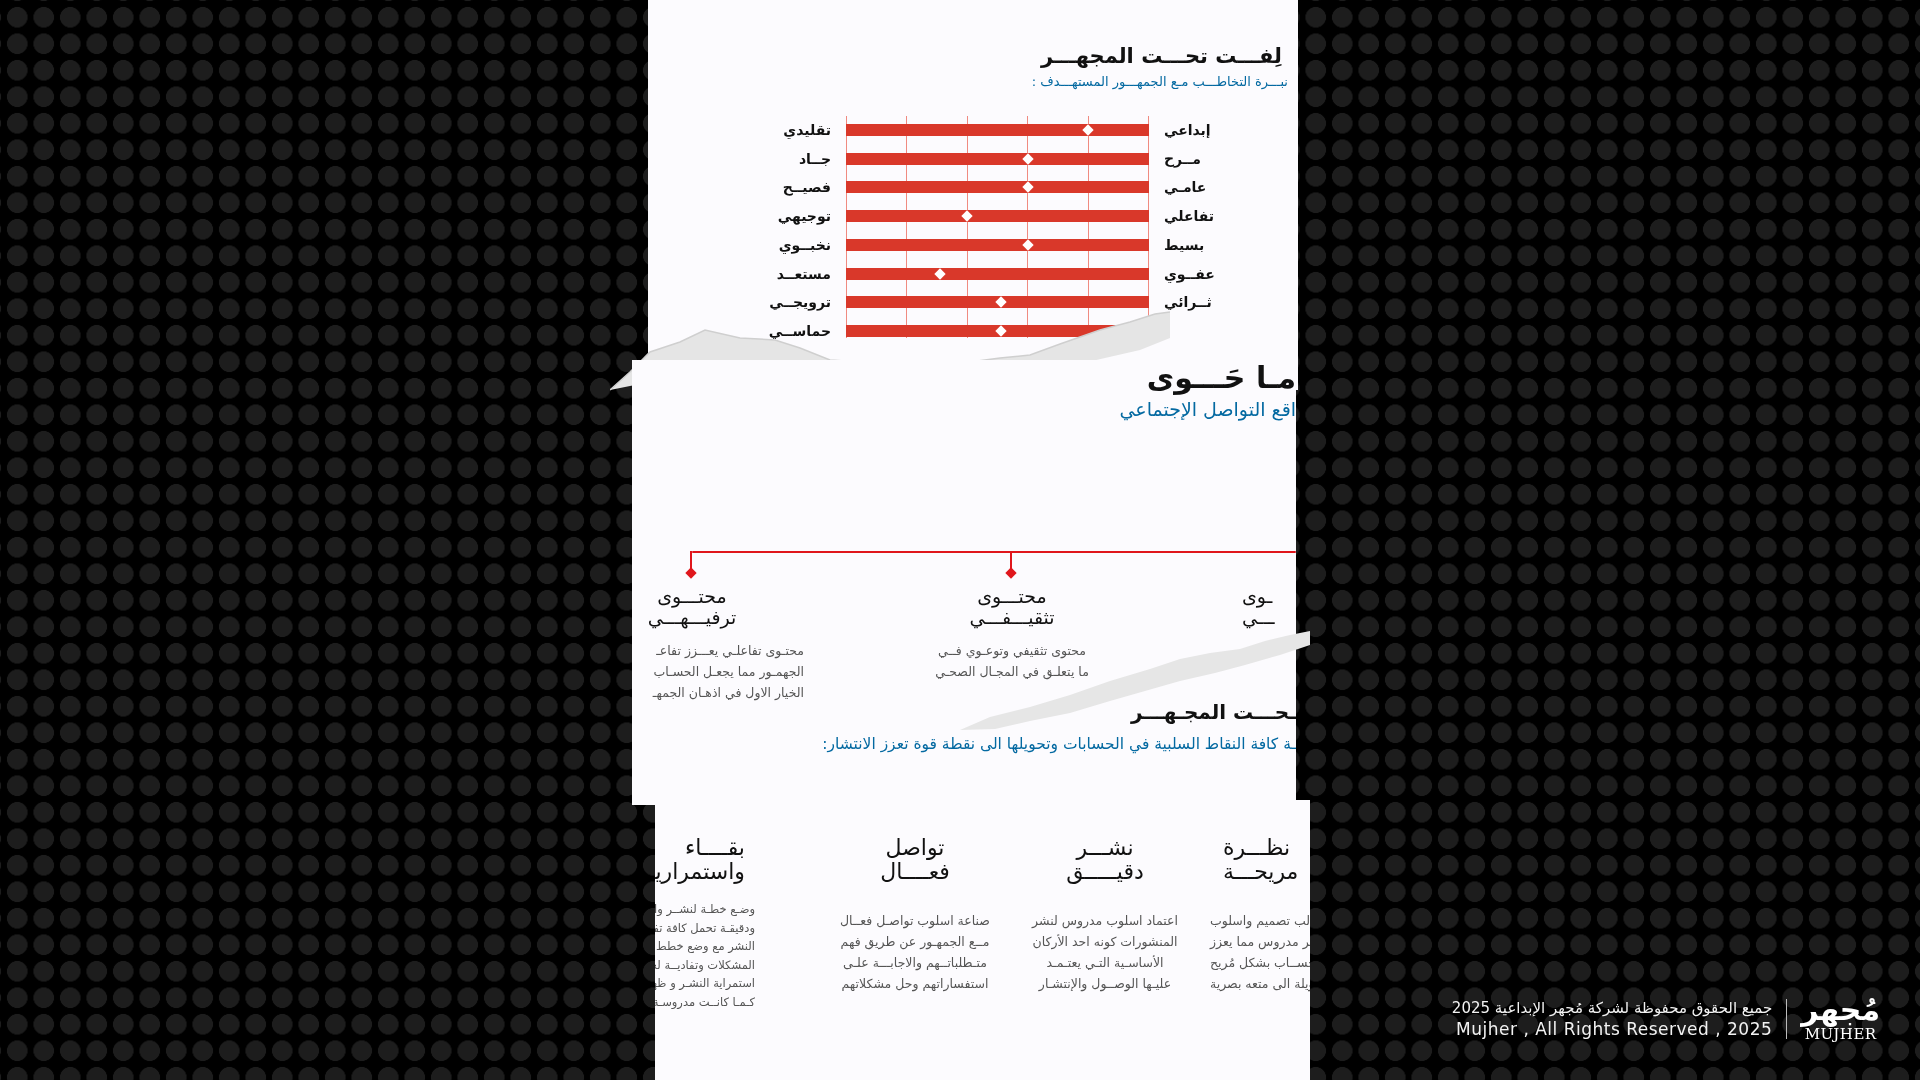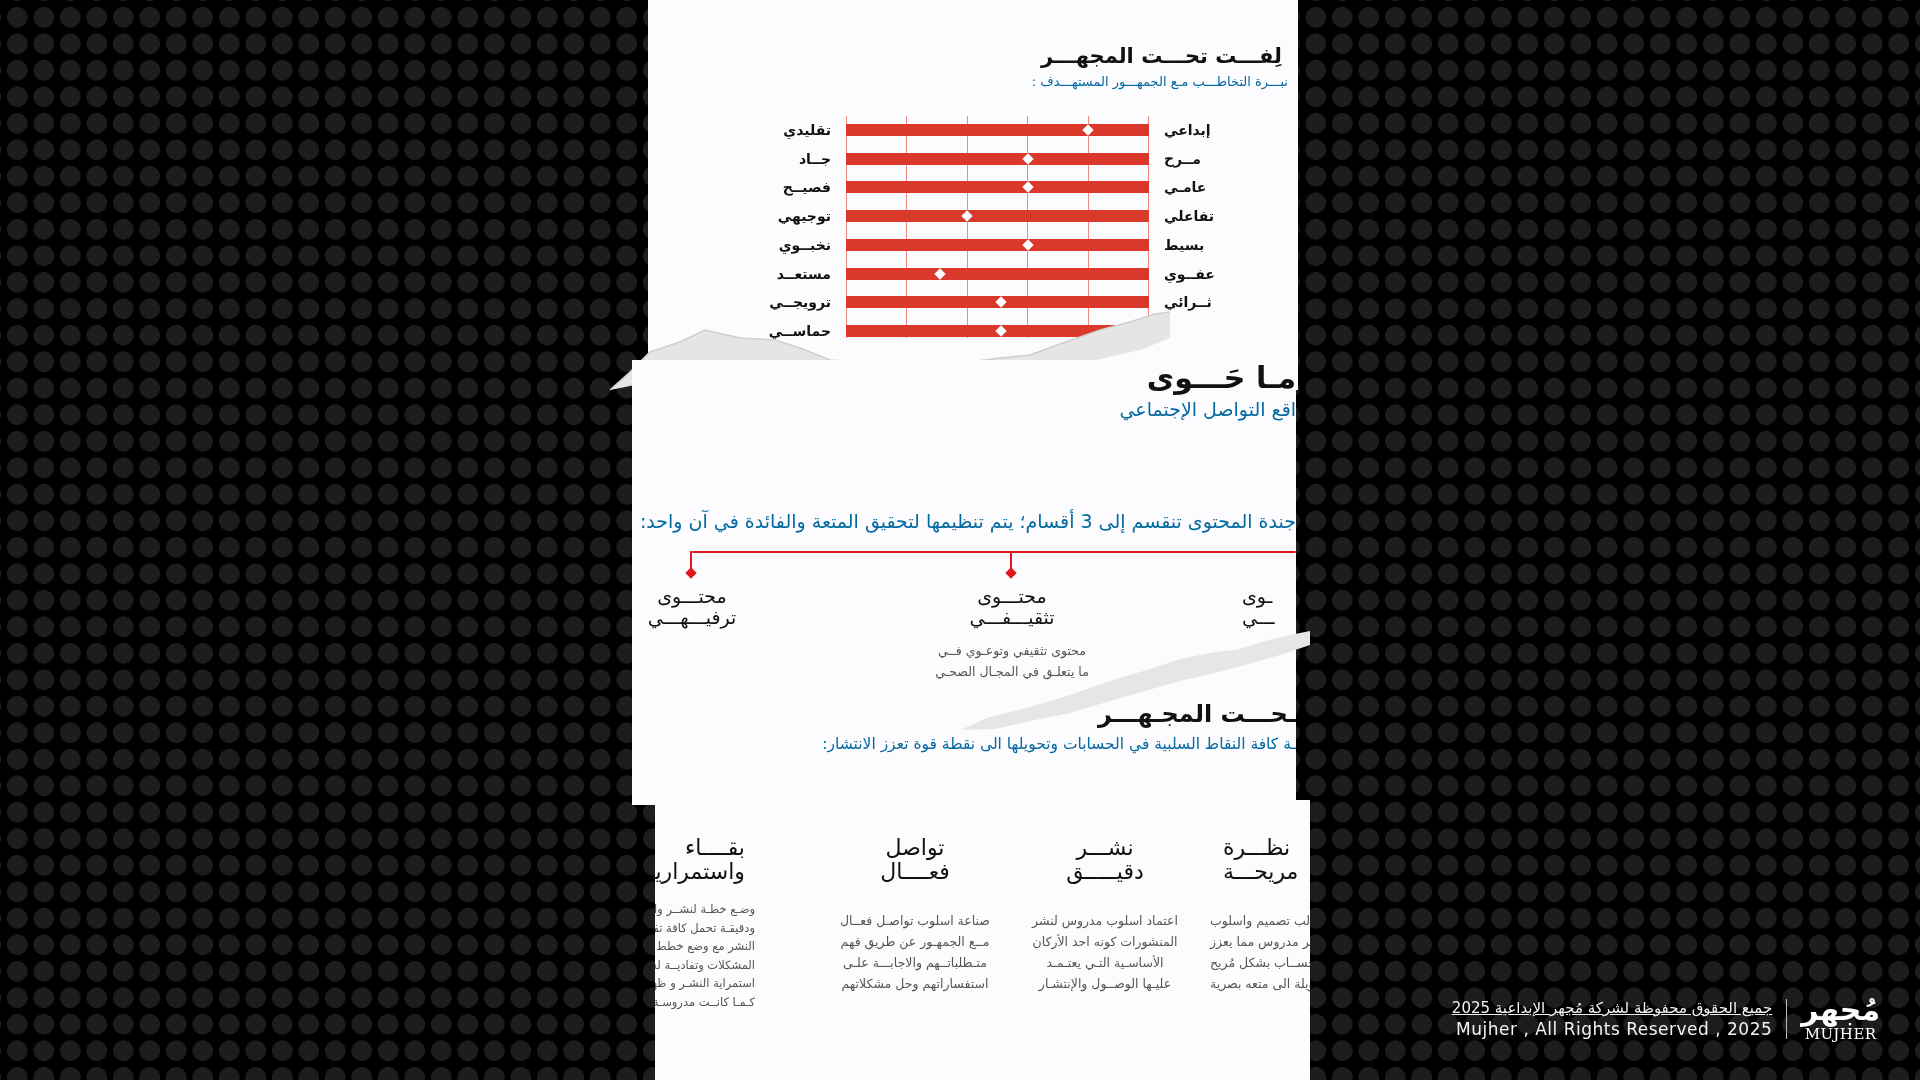--- a/index.html
+++ b/index.html
@@ -37,21 +37,21 @@
 
   
   .tree-line { position:absolute; background:#e0161c; }
   .dot { position:absolute; width:8px; height:8px; background:#e0161c; transform:rotate(45deg); }
   .col-title { position:absolute; font-size:19px; line-height:21px; color:#111; text-align:center; font-weight:500; }
   .col-text { position:absolute; font-size:12.5px; line-height:21px; color:#555; text-align:center; white-space:nowrap; }
 
   
   .footer { position:absolute; right:40px; top:995px; color:#f2f2f2; display:flex; align-items:center; gap:14px; }
   .footer .txt { text-align:right; }
-  .footer .ar { font-size:15px; direction:rtl;text-decoration:underline; }
+  .footer .ar { font-size:15px; direction:rtl; }
   .footer .en { font-size:17px; letter-spacing:0.5px; margin-top:2px; }
   .footer .sep { width:1px; height:40px; background:#bbb; }
   .footer .logo { text-align:center; color:#fff; }
   .footer .logo .ar-logo { font-size:30px; font-weight:700; line-height:30px; direction:rtl; }
   .footer .logo .en-logo { font-family:"DejaVu Serif", serif; font-size:15px; letter-spacing:0.5px; }
 </style>
 </head>
 <body>
 
 <div class="paper" id="paper-top">
@@ -109,48 +109,52 @@
 </div>
 
 <svg class="torn" style="left:610px;top:300px;" width="560" height="100" viewBox="0 0 560 100">
   <path d="M0,90 L20,72 L40,52 L70,42 L95,30 L130,38 L165,40 L190,48 L220,60 L250,62 L280,70 L305,78 L330,72 L360,62 L390,58 L420,55 L450,44 L490,30 L520,22 L545,14 L560,12 L560,38 L530,50 L495,58 L460,66 L420,72 L385,80 L350,86 L315,92 L290,88 L260,90 L225,86 L190,88 L150,92 L120,84 L90,76 L60,80 L30,84 Z" fill="#e5e5e5"></path>
   <path d="M0,90 L20,72 L40,52 L70,42 L95,30 L130,38 L165,40 L190,48 L220,60 L250,62 L280,70 L305,78 L330,72 L360,62 L390,58 L420,55 L450,44 L490,30 L520,22 L545,14 L560,12" fill="none" stroke="#cfcfcf" stroke-width="1.5"></path>
 </svg>
 
 <div class="paper" id="paper-mid">
   <div class="abs rtl title-lg" style="right:0px;top:0px;font-size:30px;">مـا حَـــوى</div>
   <div class="abs rtl sub" style="right:0px;top:38px;font-size:19px;">اقع التواصل الإجتماعي</div>
-  <div class="abs rtl sub" style="right:0px;top:150px;font-size:19px;white-space:nowrap;">جندة المحتوى تنقسم إلى 3 أقسام؛ يتم تنظيمها لتحقيق المتعة والفائدة في آن واحد:</div>
 
   <div class="tree-line" style="left:60px;top:191px;width:604px;height:2px;border-radius:2px;"></div>
   <div class="tree-line" style="left:58px;top:191px;width:2px;height:22px;"></div>
   <div class="dot" style="left:55px;top:209px;"></div>
   <div class="tree-line" style="left:378px;top:191px;width:2px;height:22px;"></div>
   <div class="dot" style="left:375px;top:209px;"></div>
 
   <div class="col-title rtl" style="left:0px;top:226px;width:120px;">
     <div>محتـــوى</div>
     <div>ترفيـــهـــي</div>
   </div>
+  <div class="col-text rtl" style="right:492px;top:280px;text-align:right;">
+    <div>محتـوى تفاعلـي يعـــزز تفاعـ</div>
+    <div>الجهمـور مما يجعـل الحسـاب</div>
+    <div>الخيار الاول في اذهـان الجمهـ</div>
+  </div>
 
   <div class="col-title rtl" style="left:320px;top:226px;width:120px;">
     <div>محتـــوى</div>
     <div>تثقيـــفـــي</div>
   </div>
   <div class="col-text rtl" style="left:290px;top:280px;width:180px;">
     <div>محتوى تثقيفي وتوعـوي فــي</div>
     <div>ما يتعلـق في المجـال الصحـي</div>
   </div>
 
   <div class="col-title rtl" style="left:610px;top:226px;width:120px;text-align:left;">
     <div>ـوى</div>
     <div>ـــي</div>
   </div>
 
-  <div class="abs rtl title-lg" style="right:0px;top:340px;font-size:24px;white-space:nowrap;">ـحـــت المجـهـــر</div>
+  <div class="abs rtl title-lg" style="right:0px;top:340px;font-size:20px;white-space:nowrap;">ـحـــت المجـهـــر</div>
   <div class="abs rtl sub" style="right:0px;top:375px;font-size:15.5px;white-space:nowrap;">ـة كافة النقاط السلبية في الحسابات وتحويلها الى نقطة قوة تعزز الانتشار:</div>
 </div>
 
 <svg class="torn" style="left:960px;top:625px;" width="350" height="110" viewBox="0 0 350 110">
   <path d="M0,105 L30,92 L70,82 L110,70 L150,56 L190,44 L220,34 L250,28 L280,24 L305,16 L330,10 L350,6 L350,20 L320,30 L285,40 L255,48 L220,56 L185,66 L150,76 L110,88 L70,96 L35,104 Z" fill="#e6e6e6"></path>
 </svg>
 
 <div class="paper" id="paper-bottom">
 
   <div class="col-title rtl" style="left:568px;top:36px;width:120px;font-size:22px;line-height:24px;text-align:left;">

